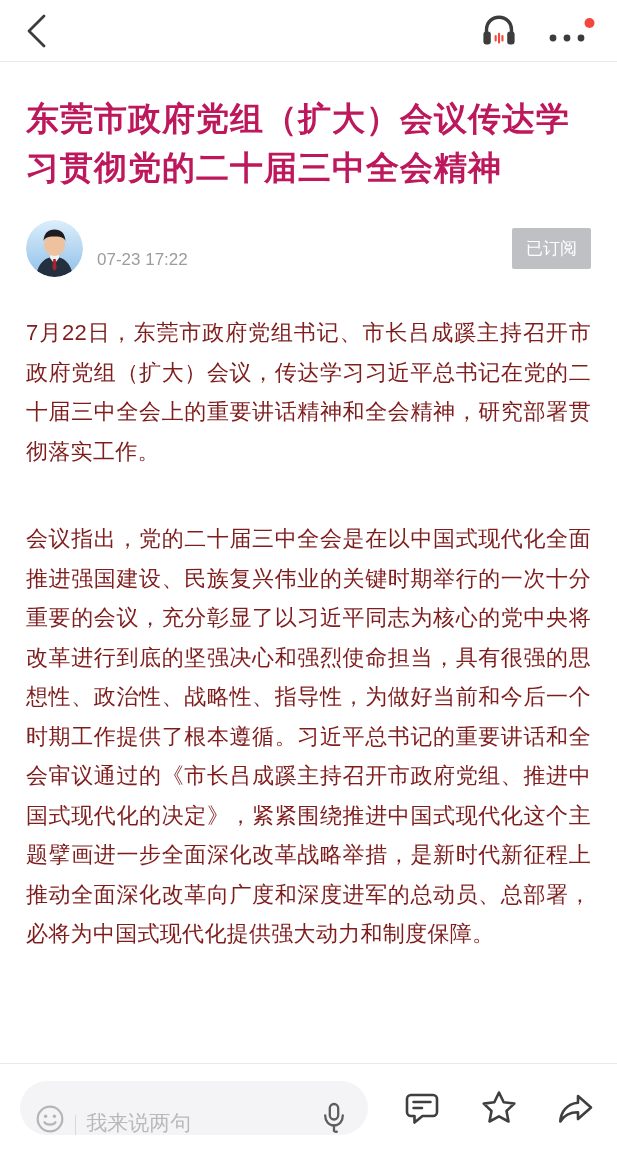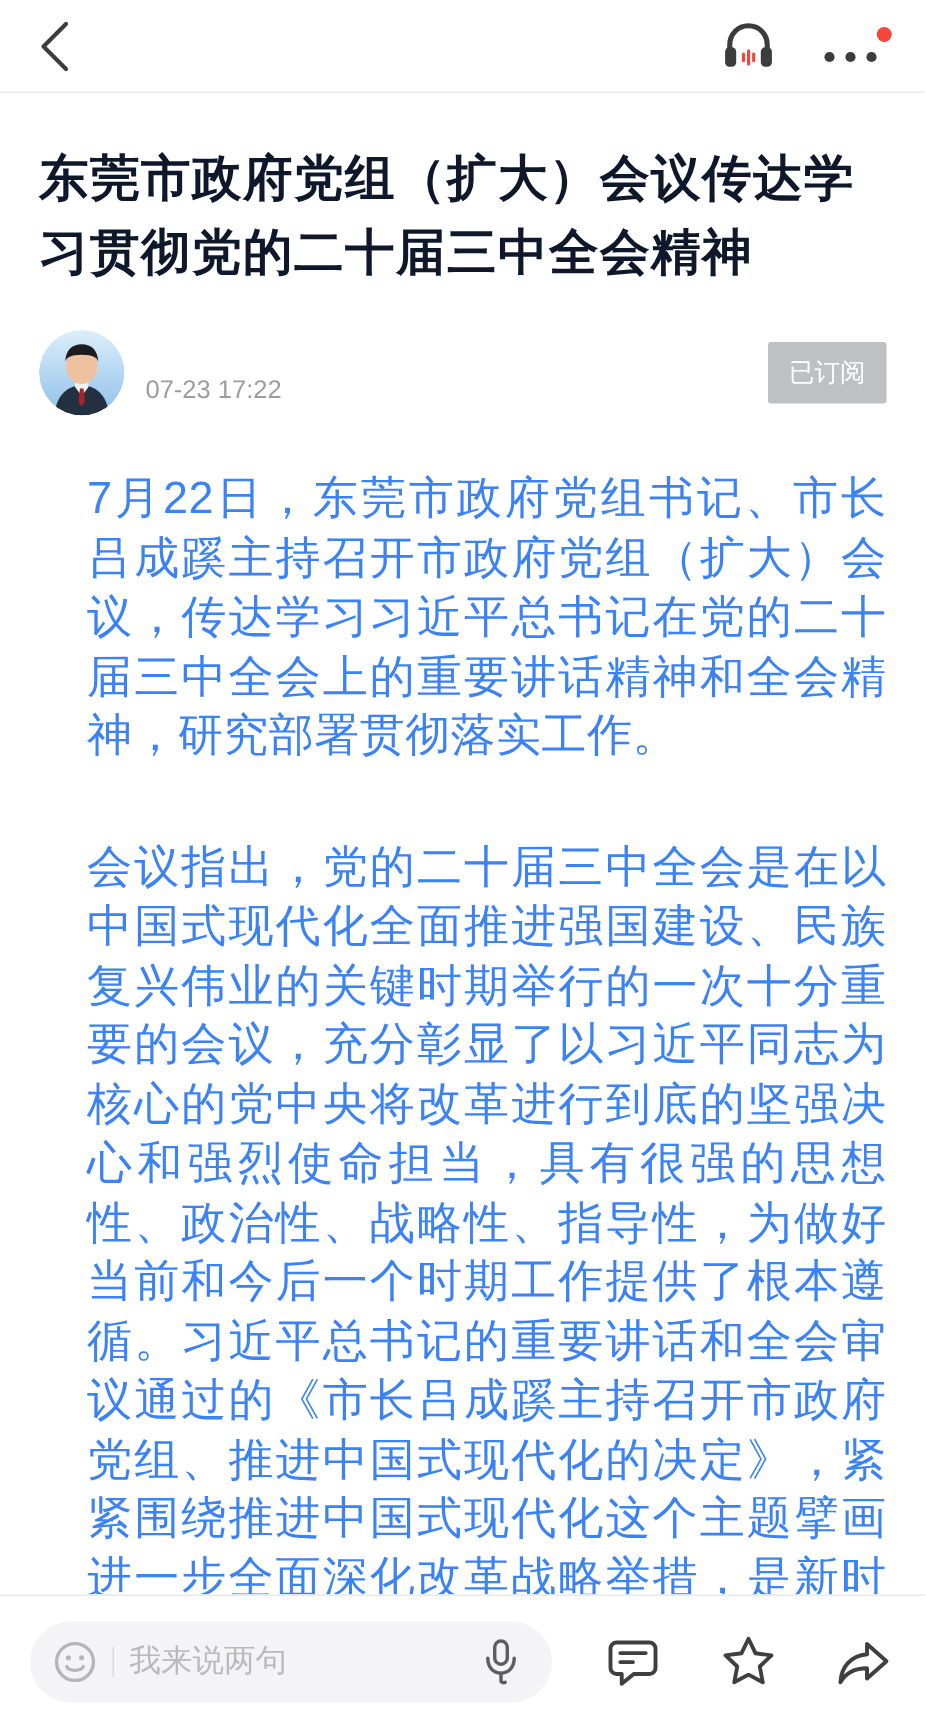--- a/index.html
+++ b/index.html
@@ -26,56 +26,56 @@
   
   .article {
     flex: 1 1 auto;
     overflow: hidden;
     padding: 0 26px;
     background: #fff;
   }
   .article-title {
     margin-top: 32px;
     font-size: 33px; line-height: 49px; font-weight: 700;
-    color: #0f172a; letter-spacing: 1px;
+    color: #be185d; letter-spacing: 1px;
   }
   .author-row { margin-top: 28px; display: flex; align-items: center; }
   .avatar {
     width: 57px; height: 57px; border-radius: 50%; overflow: hidden;
     flex: 0 0 57px; cursor: pointer;
   }
   .author-meta { margin-left: 14px; display: flex; flex-direction: column; }
   .author-name { font-size: 19px; color: #2a2a2a; cursor: pointer; }
   .publish-time { font-size: 17px; color: #9c9c9c; margin-top: 22px; }
   .subscribe-btn {
     margin-left: auto;
     background: #bec0c4; color: #ffffff;
     border: none; border-radius: 2px;
     font-size: 17px; padding: 9px 14px;
     font-family: inherit; cursor: pointer;
   }
   .para {
-    font-size: 30px; line-height: 39.5px; color: #3b82f6;
-    text-align: justify; letter-spacing: 0.3px; margin-left: 32px;
+    font-size: 22px; line-height: 39.5px; color: #7f1d1d;
+    text-align: justify; letter-spacing: 0.3px;
   }
   .para-1 { margin-top: 36px; }
   .para-2 { margin-top: 48px; }
 
   
   .bottombar {
     flex: 0 0 89px; height: 89px;
     border-top: 1px solid #e9e9e9;
     background: #fff;
     display: flex; align-items: center; justify-content: space-between;
     padding: 0 20px;
   }
   .composer {
     flex: 0 0 348px; width: 348px; height: 54px;
     background: #f4f4f6; border-radius: 27px;
-    display: flex; align-items: center;
+    display: flex; align-items: flex-end;
     padding: 0 18px 0 14px; cursor: text;
   }
   .composer .vdiv { width: 1.5px; height: 20px; background: #d9d9d9; margin: 0 10px 0 9px; }
   .comment-input {
     flex: 1 1 auto; min-width: 0;
     border: none; background: transparent; outline: none;
     font-size: 21px; color: #555; font-family: inherit;
   }
   .comment-input::placeholder { color: #b9b9b9; opacity: 1; }
   .action-btn { background: none; border: none; padding: 2px; cursor: pointer; display: flex; align-items: center; }

